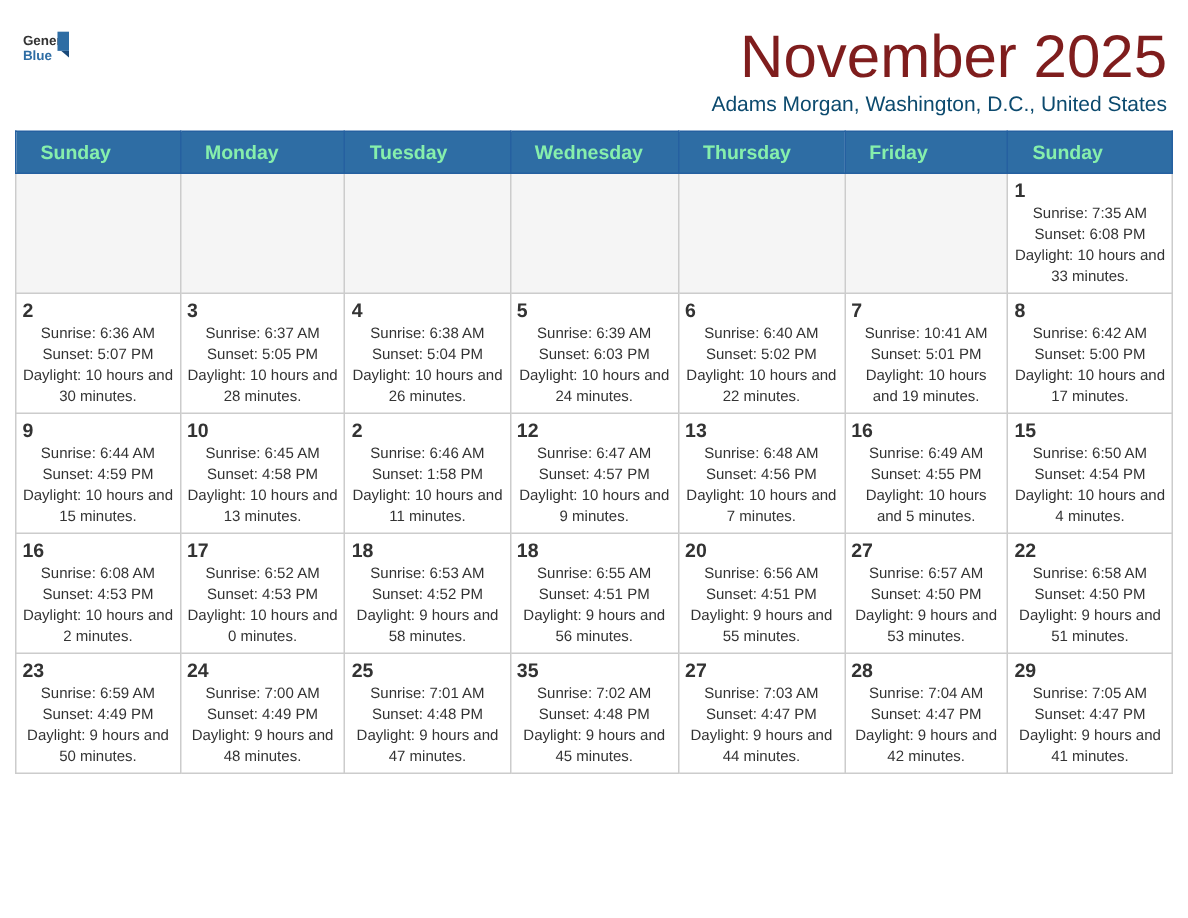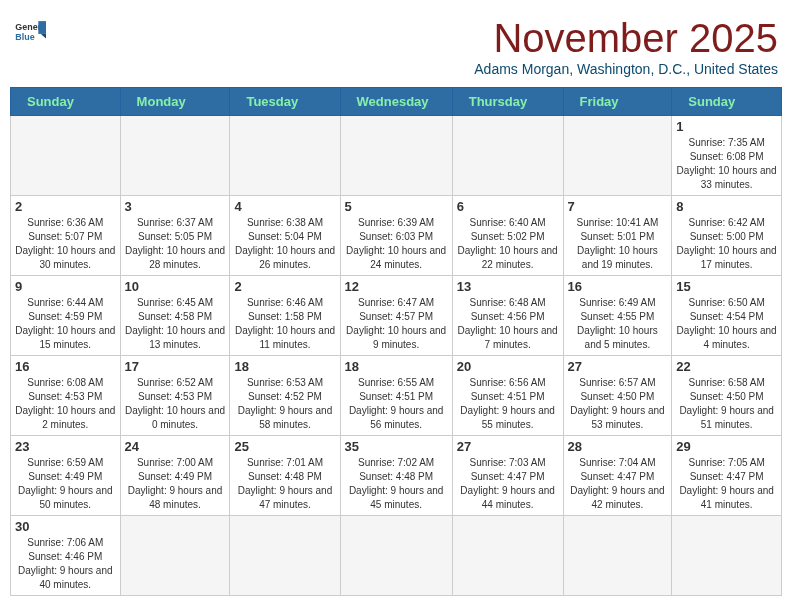--- a/index.html
+++ b/index.html
@@ -325,29 +325,14 @@
 and 42 minutes.</div>
         </td>
         <td>
           <span class="day-number">29</span>
           <div class="day-info">Sunrise: 7:05 AM
 Sunset: 4:47 PM
 Daylight: 9 hours
 and 41 minutes.</div>
         </td>
       </tr>
-      <tr class="week-row">
-        <td>
-          <span class="day-number">30</span>
-          <div class="day-info">Sunrise: 7:06 AM
-Sunset: 4:46 PM
-Daylight: 9 hours
-and 40 minutes.</div>
-        </td>
-        <td class="empty"></td>
-        <td class="empty"></td>
-        <td class="empty"></td>
-        <td class="empty"></td>
-        <td class="empty"></td>
-        <td class="empty"></td>
-      </tr>
     </tbody>
 </table>
 
 </body></html>

